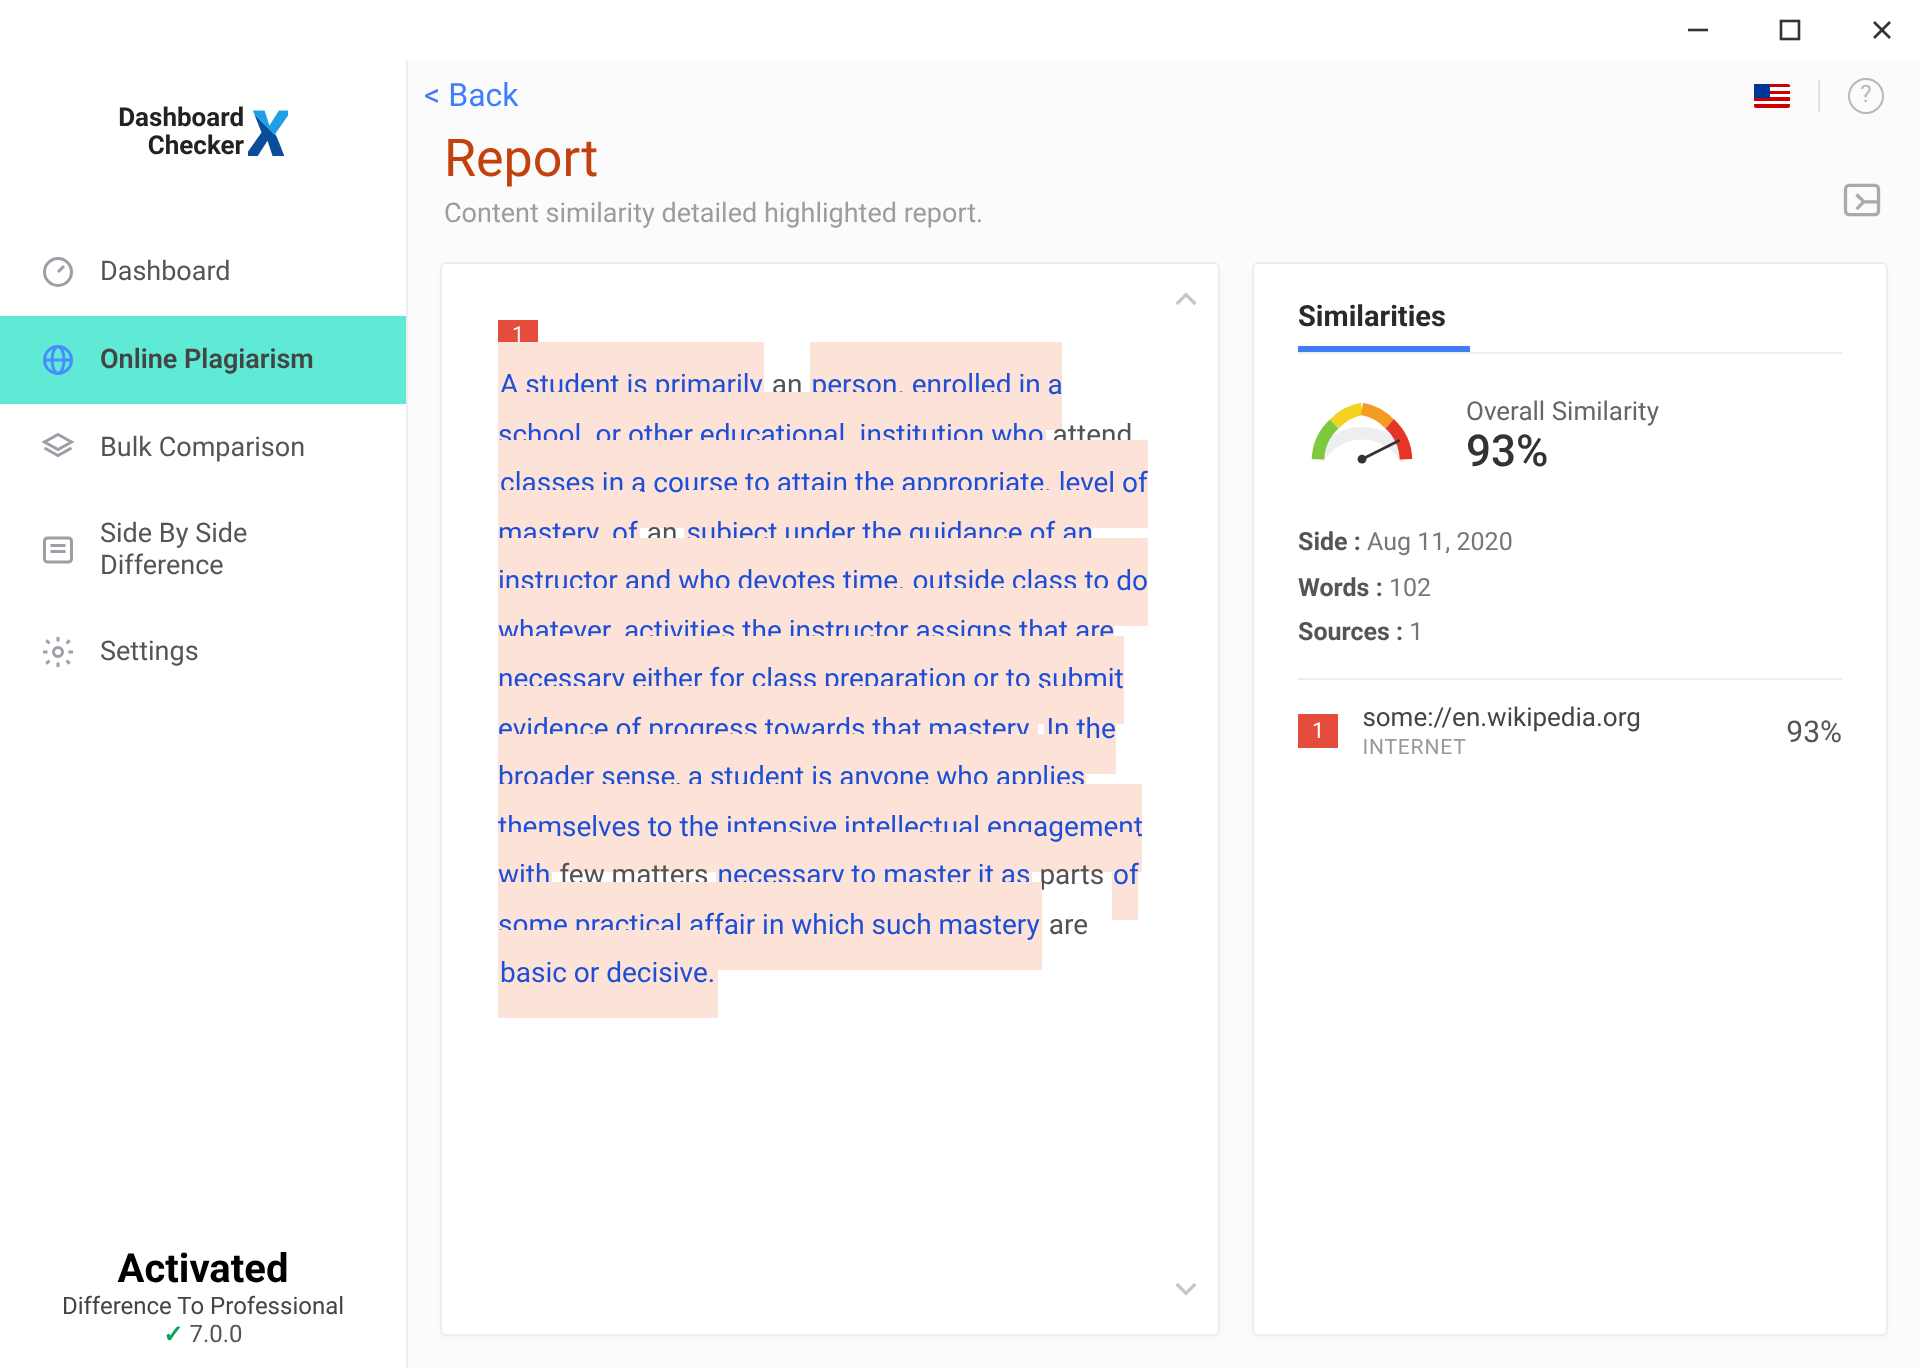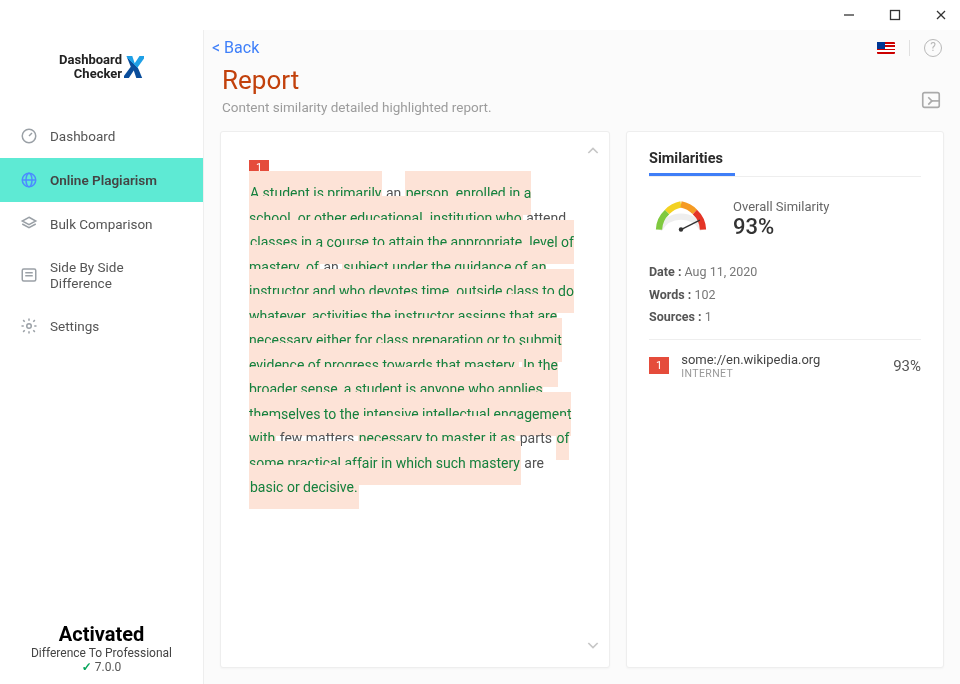--- a/index.html
+++ b/index.html
@@ -97,21 +97,21 @@
   .scroll-handle { position: absolute; right: 8px; color: #c7c7c7; font-size: 18px; }
   .scroll-up { top: 10px; }
   .scroll-down { bottom: 10px; }
 
   .badge-src {
     display: inline-block; background: #e54c3b; color: #fff;
     font-size: 11px; padding: 1px 7px; margin-bottom: 6px;
   }
 
   .report-text { font-size: 14px; line-height: 1.75; color: #525252; }
-  .hl { background: #fde3d7; color: #15803d; padding: 14px 1px; }
+  .hl { background: #fde3d7; color: #1d4ed8; padding: 14px 1px; }
   .plain { color: #525252; }
 
   .sim-card { width: 318px; padding: 18px 22px; }
   .sim-title { font-weight: 700; color: #2a2a2a; font-size: 14.5px; }
   .sim-bar { width: 86px; height: 3px; background: #3f7ef7; margin: 6px 0 0 0; }
   .sim-sep  { border: none; border-top: 1px solid #eee; margin: 0 0 18px 0; }
 
   .overall { display: flex; align-items: flex-end; gap: 20px; margin-bottom: 22px; }
   .gauge { width: 64px; height: 44px; }
   .ov-label { font-size: 13px; color: #666; }
@@ -273,21 +273,21 @@
             <line x1="50" y1="55" x2="80" y2="40" stroke="#333" stroke-width="2.2"></line>
             <circle cx="50" cy="55" r="3.5" fill="#333"></circle>
           </svg>
           <div>
             <div class="ov-label">Overall Similarity</div>
             <div class="ov-pct">93%</div>
           </div>
         </div>
 
         <div class="meta">
-          <div><b>Date :</b> <span>Aug 11, 2020</span></div>
+          <div><b>Side :</b> <span>Aug 11, 2020</span></div>
           <div><b>Words :</b> <span>102</span></div>
           <div><b>Sources :</b> <span>1</span></div>
         </div>
 
         <div class="source-list">
           <div class="source-row">
             <span class="src-badge">1</span>
             <div class="src-main">
               <div class="src-url">some://en.wikipedia.org</div>
               <div class="src-type">INTERNET</div>

